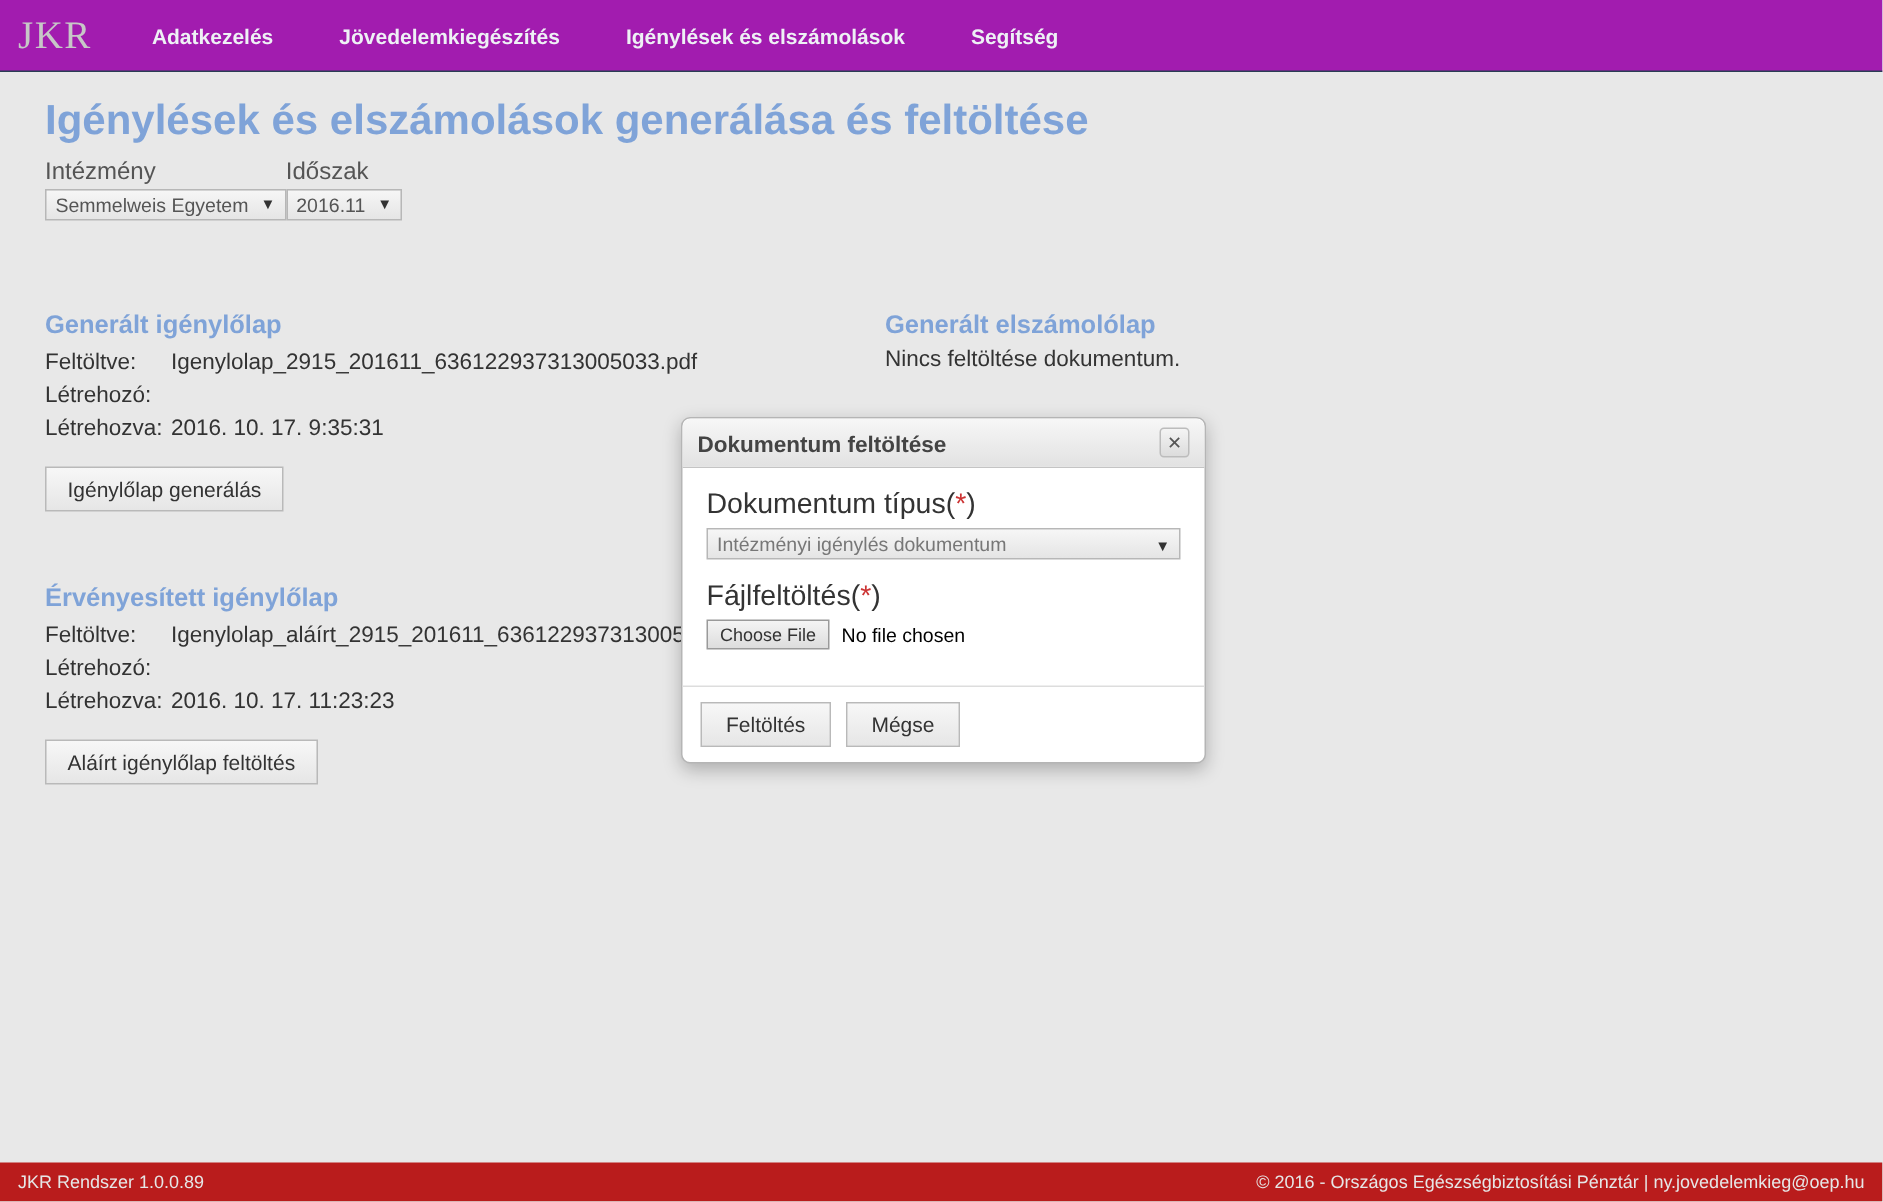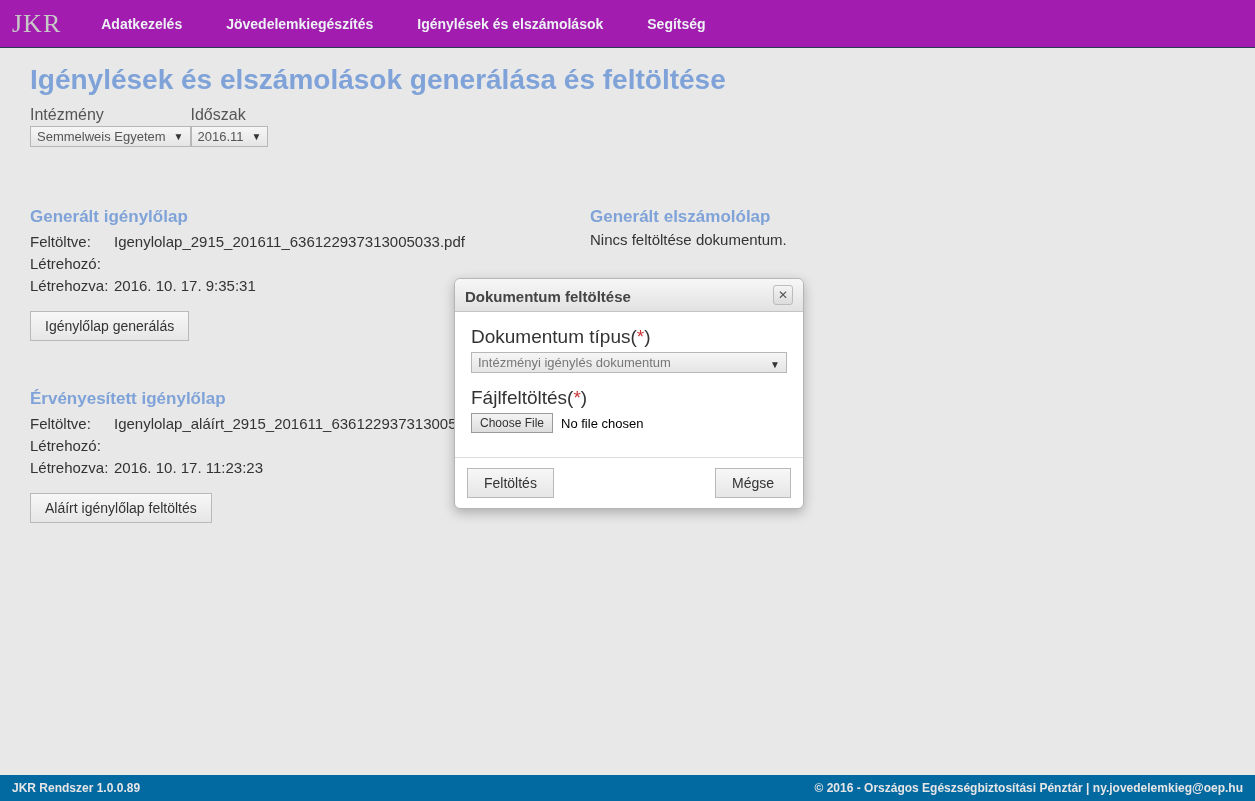--- a/index.html
+++ b/index.html
@@ -151,35 +151,35 @@
       background: linear-gradient(#f4f4f4,#ddd);
       font-size: 12px;
       padding: 2px 8px;
       cursor: pointer;
     }
     .file-status { font-size: 13px; color: #000000; }
     .dialog-actions {
       border-top: 1px solid #ddd;
       padding: 10px 12px;
       display: flex;
-      justify-content: space-between;
+      justify-content: flex-start;
       gap: 10px;
     }
     .dialog-actions .btn { margin-top: 0; padding: 6px 16px; }
 
     
     .footer {
-      background: #0369a1;
+      background: #b91c1c;
       color: #e6e6e6;
       font-size: 12px;
       display: flex;
       justify-content: space-between;
       align-items: center;
       padding: 6px 12px;
-      font-weight: 700;
+      font-weight: 400;
     }
   </style>
 </head>
 <body>
 
 <div class="nav">
   <div class="nav-logo">JKR</div>
   <div class="nav-item">Adatkezelés</div>
   <div class="nav-item">Jövedelemkiegészítés</div>
   <div class="nav-item">Igénylések és elszámolások</div>

